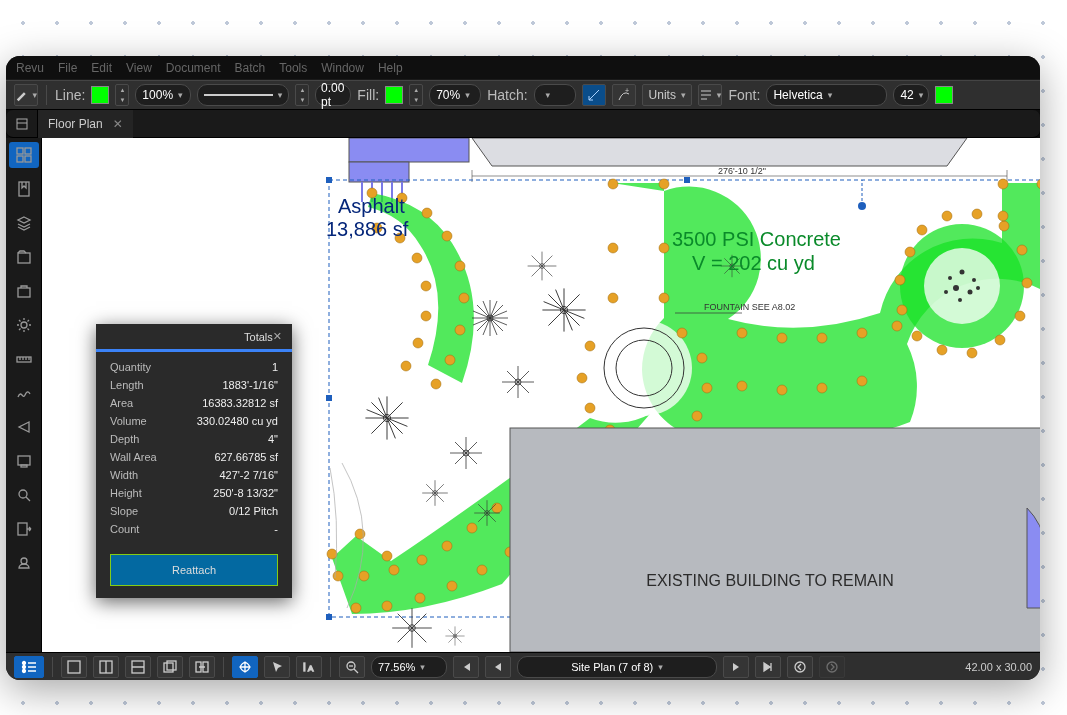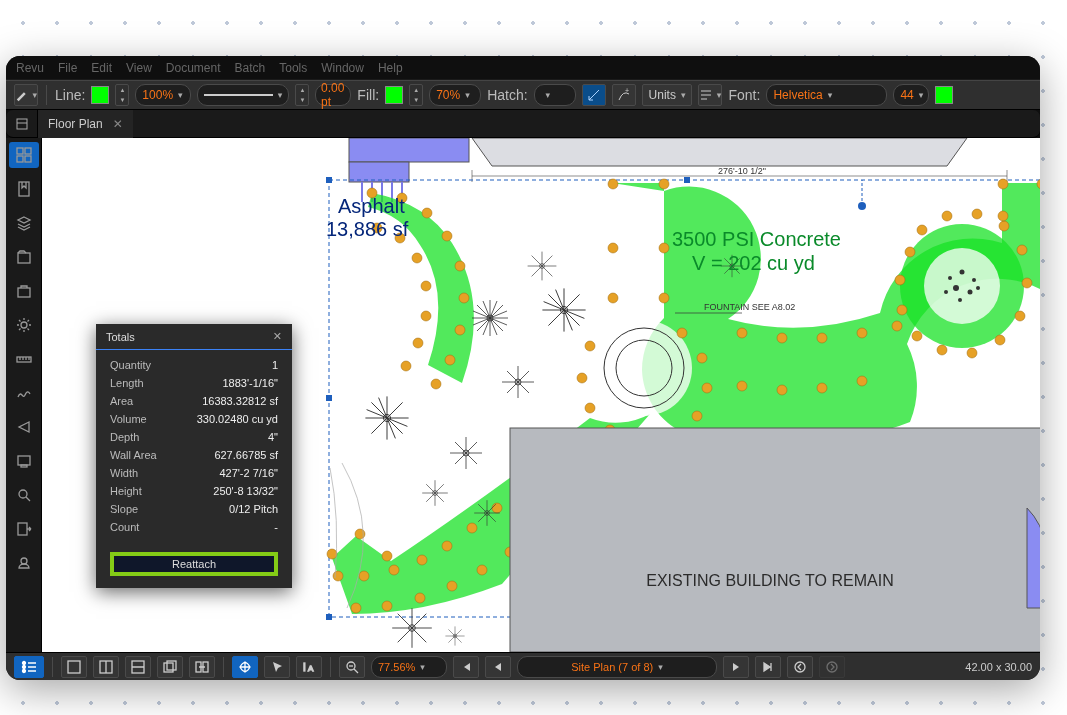--- a/index.html
+++ b/index.html
@@ -17,21 +17,21 @@
 .menubar { height:24px; display:flex; align-items:center; padding:8px 10px; gap:14px; color:#666; font-size:12px; background:#0f0f0f; border-bottom:1px solid #1a1a1a;}
 .menubar span { cursor:default; }
 
 
 .toolbar { height:30px; background:#2f2f2f; border-top:1px solid #444; border-bottom:1px solid #000; display:flex; align-items:center; padding:0 8px; gap:6px; color:#ddd; font-size:12px; }
 .tool-btn { height:22px; background:#353535; border:1px solid #4a4a4a; border-radius:2px; display:flex; align-items:center; justify-content:center; padding:0 6px; color:#ccc; }
 .swatch { width:18px; height:18px; border:1px solid #888; }
 .green { background:#00ff00; }
 .spinners { width:14px; height:22px; border:1px solid #4a4a4a; border-radius:2px; display:flex; flex-direction:column; }
 .spinners div { flex:1; display:flex; align-items:center; justify-content:center; font-size:6px; color:#aaa;}
-.field { height:22px; background:#1e1e1e; border:1px solid #4a4a4a; border-radius:10px; color:#f97316; padding:0 6px; display:flex; align-items:center; }
+.field { height:22px; background:#1e1e1e; border:1px solid #4a4a4a; border-radius:10px; color:#ffffff; padding:0 6px; display:flex; align-items:center; }
 .dropdown-arrow::after { content:"▾"; margin-left:5px; font-size:9px; color:#aaa; }
 .toolbar .label { color:#bbb; font-size:14px; }
 
 .tool-icon-box { width:24px; height:22px; border:1px solid #4a4a4a; background:#353535; border-radius:2px; display:flex; align-items:center; justify-content:center; }
 .tool-icon-box.blue { background:#0a4d8a; }
 
 
 .tab-row { height:28px; background:#1a1a1a; display:flex; border-bottom:1px solid #000;border-radius:7px; }
 .tab-btn { width:32px; height:28px; display:flex; align-items:center; justify-content:center; color:#bbb; border-right:1px solid #000;}
 .tab { height:28px; background:#242424; padding:0 10px; display:flex; align-items:center; gap:10px; color:#ccc; font-size:12px;}
@@ -42,27 +42,27 @@
 .side-panel { width:36px; background:#1a1a1a; border-right:1px solid #000; display:flex; flex-direction:column; align-items:center; padding-top:4px; gap:8px;}
 .side-panel .side-btn { width:30px; height:26px; display:flex; align-items:center; justify-content:center; color:#aaa; border-radius:3px;}
 .side-panel .side-btn.active { background:#1165c0; color:#fff; }
 .side-panel svg { stroke:#999; fill:none; stroke-width:1.3; }
 
 .canvas-wrap { flex:1; position:relative; background:#242424; }
 .canvas { position:absolute; inset:0; background:#ffffff; overflow:hidden; }
 
 
 .totals-panel { position:absolute; left:90px; top:268px; width:196px; background:#2a2a2a; box-shadow:0 4px 18px rgba(0,0,0,.6); color:#ddd; font-size:11px; z-index:20;}
-.totals-head { display:flex; justify-content:space-between; align-items:center; padding:6px 10px; font-size:11px; border-bottom:1px solid #3b82f6; }
+.totals-head { display:flex; justify-content:flex-end; align-items:center; padding:6px 10px; font-size:11px; border-bottom:3px solid #3b82f6; }
 .totals-head .x { color:#aaa; cursor:pointer; }
 .totals-body { padding:6px 14px 10px; }
 .totals-body .row { display:flex; justify-content:space-between; padding:3px 0; }
 .totals-body .row .k { color:#bbb; }
 .totals-body .row .v { color:#eee; text-align:right;}
-.reattach-btn { margin:6px 14px 12px; height:24px; background:#0f172a; border:4px solid #84cc16; display:flex; align-items:center; justify-content:center; font-size:11px; color:#ddd;}
+.reattach-btn { margin:6px 14px 12px; height:32px; background:#0369a1; border:1px solid #84cc16; display:flex; align-items:center; justify-content:center; font-size:11px; color:#ddd;}
 
 
 .statusbar { position:absolute; bottom:0; left:0; right:0; height:28px; background:#2f2f2f; border-top:1px solid #000; display:flex; align-items:center; padding:0 8px; gap:6px; color:#ccc; font-size:11px;}
 .status-btn { width:26px; height:22px; border:1px solid #4a4a4a; border-radius:2px; background:#353535; display:flex; align-items:center; justify-content:center; }
 .status-btn.blue { background:#1165c0; border-color:#1165c0; }
 .status-btn svg { stroke:#ccc; fill:none; stroke-width:1.3;}
 .status-btn.blue svg { stroke:#fff; }
 .vsep { width:1px; height:20px; background:#4a4a4a; margin:0 2px; }
 .flex1 { flex:1; }
 
@@ -132,21 +132,21 @@
         </svg>
     </div>
     <div class="tool-btn dropdown-arrow">Units</div>
     <div class="tool-icon-box dropdown-arrow">
       <svg width="12" height="12">
           <path d="M1 2h10M1 6h10M1 10h6" stroke="#ccc"></path>
         </svg>
     </div>
     <span class="label">Font:</span>
     <div class="field dropdown-arrow" style="width:121px">Helvetica</div>
-    <div class="field dropdown-arrow" style="width:36px">44</div>
+    <div class="field dropdown-arrow" style="width:36px">42</div>
     <div class="swatch green"></div>
   </div>
 
   <div class="tab-row">
     <div class="tab-btn">
       <svg width="14" height="14">
           <rect x="2" y="2" width="10" height="10" stroke="#aaa" fill="none"></rect>
           <path d="M2 6h10" stroke="#aaa"></path>
         </svg>
     </div>

